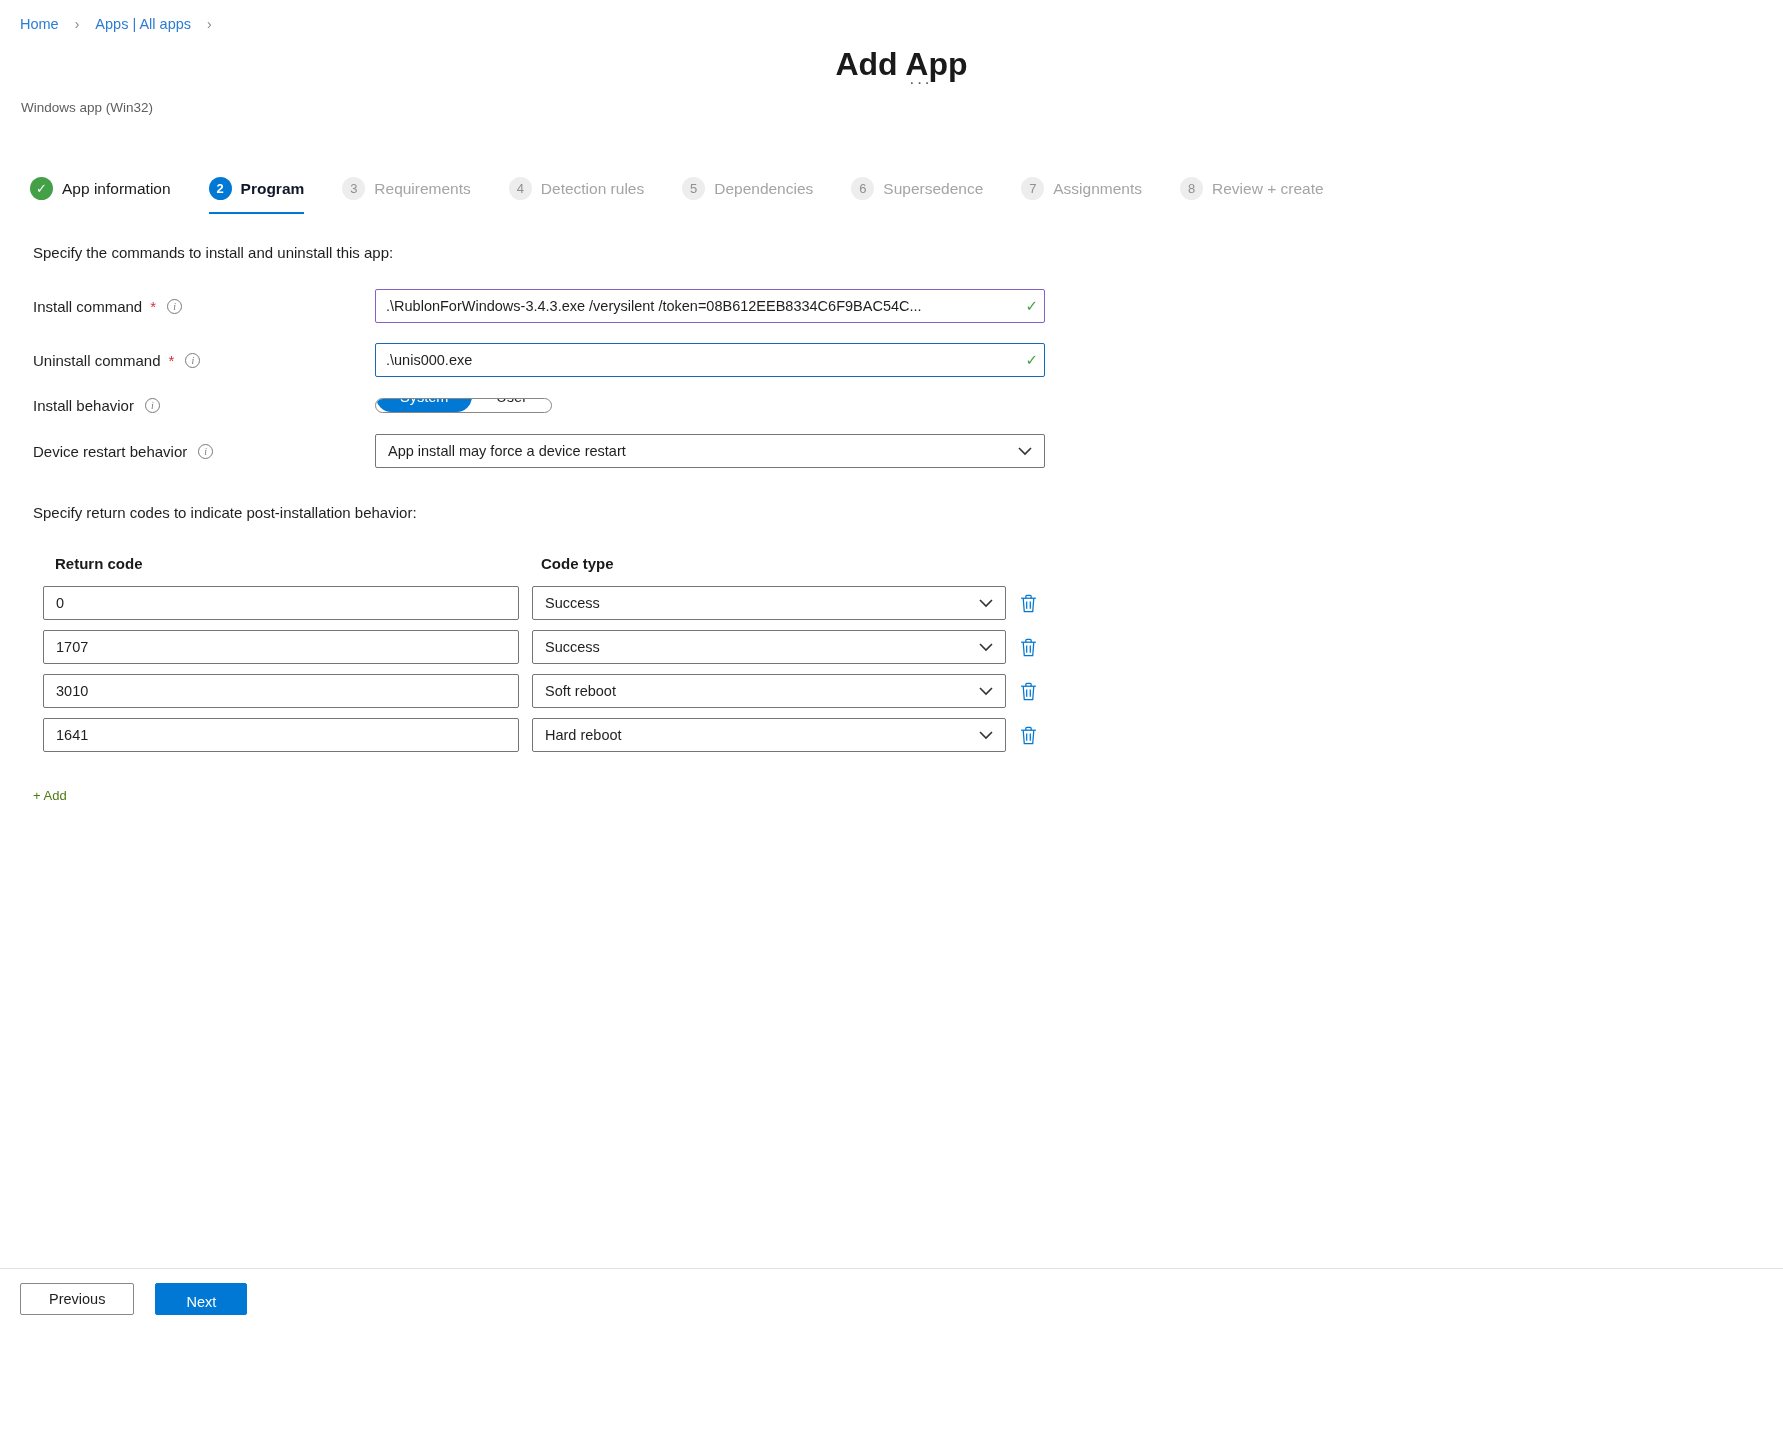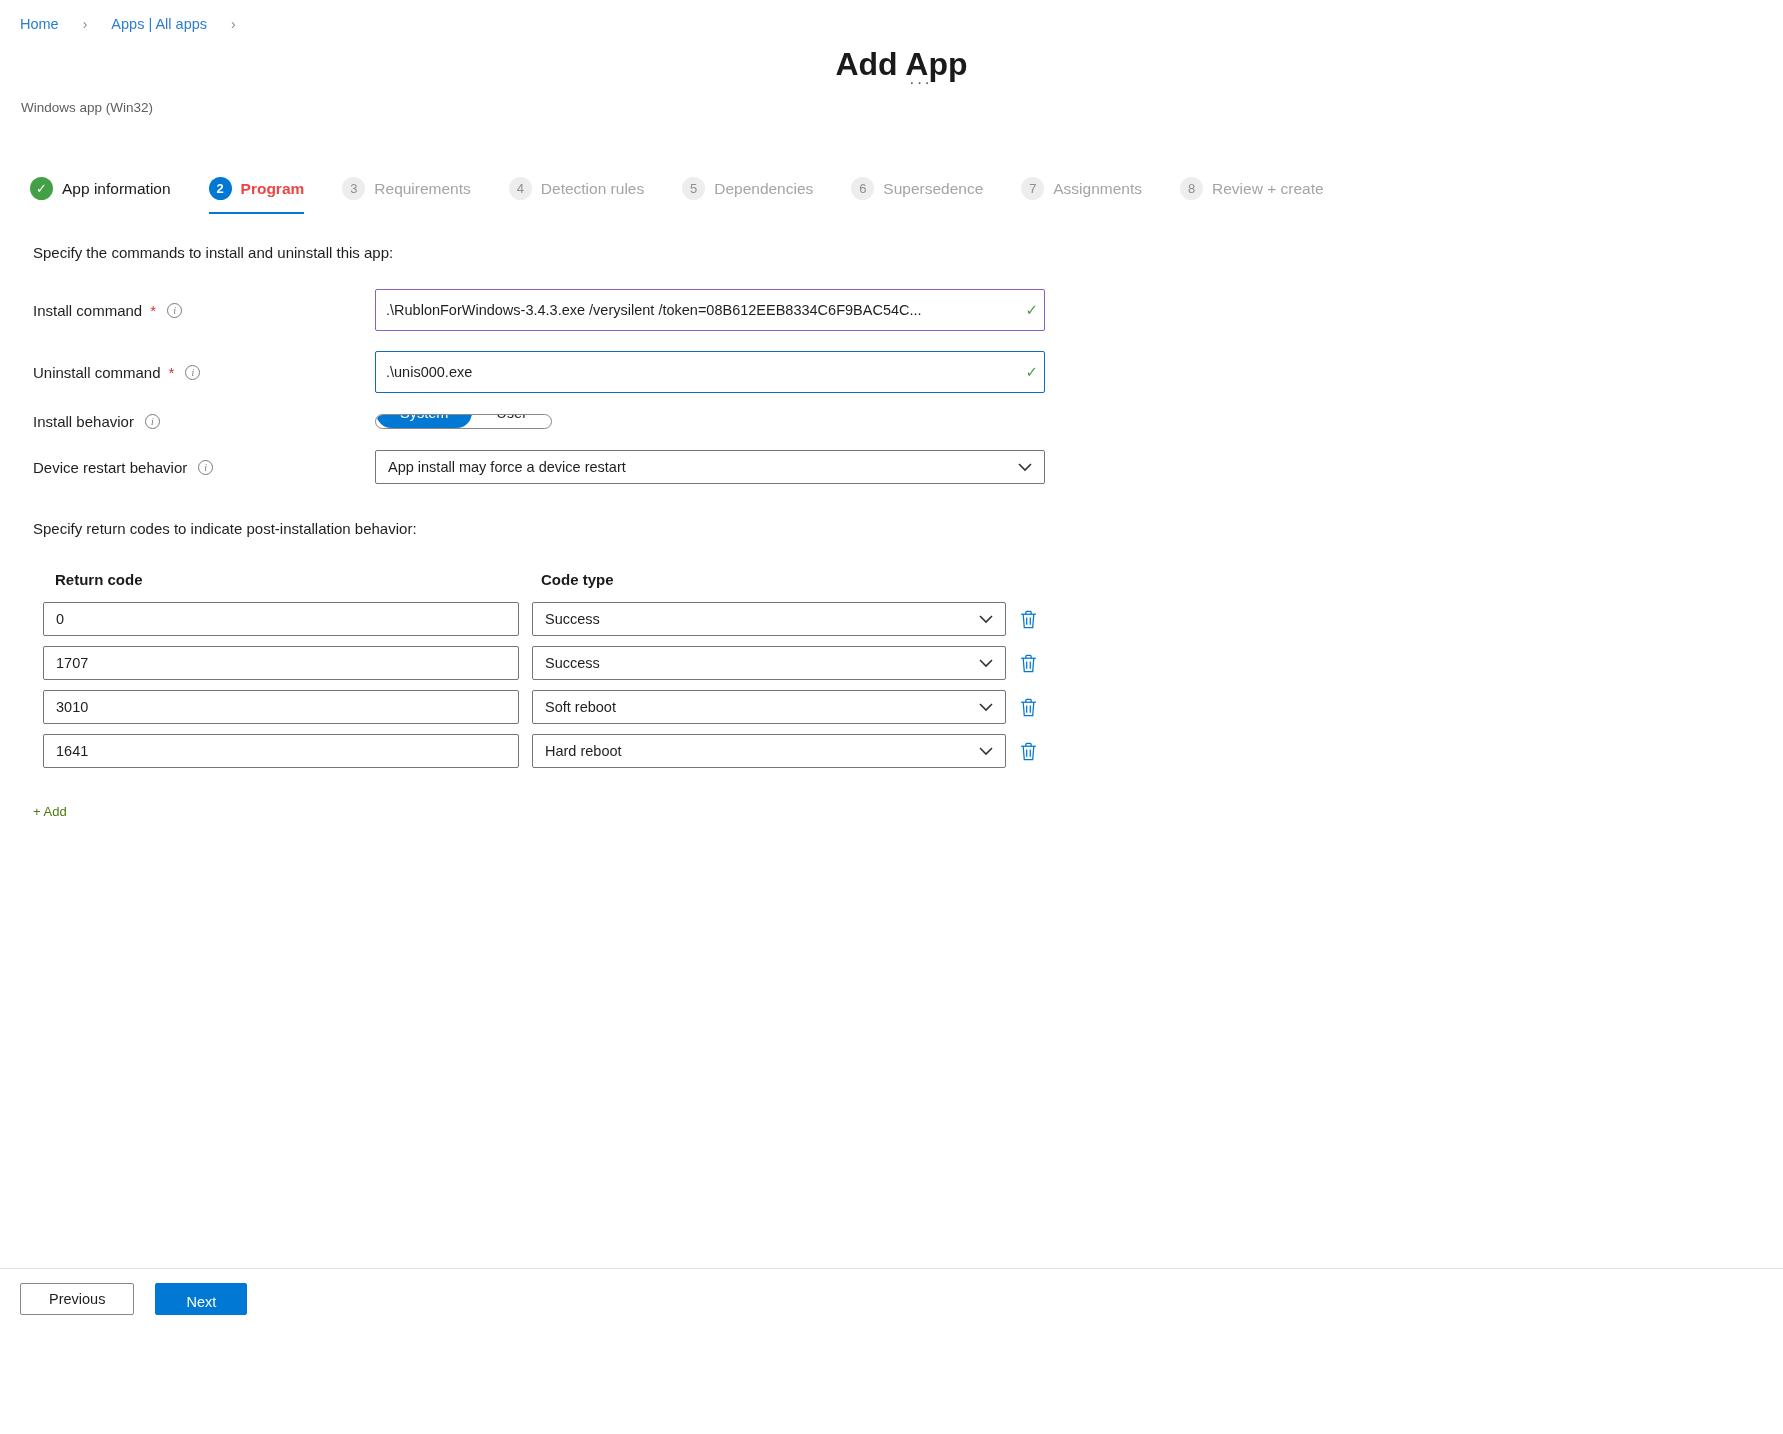--- a/index.html
+++ b/index.html
@@ -1,52 +1,52 @@
 <!DOCTYPE html>
 <html><head>
 <meta charset="utf-8">
 <style>
   * { box-sizing: border-box; margin: 0; padding: 0; }
   html, body { width: 1783px; height: 1434px; background: #ffffff; overflow: hidden; }
   body { font-family: "Liberation Sans", "DejaVu Sans", sans-serif; color: #201f1e; position: relative; }
 
   
-  .breadcrumb { padding: 16px 0 0 20px; font-size: 14.5px; display: flex; align-items: center; gap: 24px; }
+  .breadcrumb { padding: 16px 0 0 20px; font-size: 14.5px; display: flex; align-items: center; gap: 16px; }
   .breadcrumb a { color: #2b7cd3; text-decoration: none; cursor: pointer; }
   .breadcrumb .sep { color: #8a8886; font-size: 14px; }
 
   
   .header-row { display: flex; align-items: center; margin: 14px 0 0 20px; flex-direction: column; }
   .page-title { font-size: 32px; font-weight: 700; color: #1a1a1a; }
   .more-menu { margin-left: 38px; margin-top: -10px; color: #605e5c; font-size: 17px; letter-spacing: 2px; cursor: pointer; }
   .subtitle { margin: 7px 0 0 21px; font-size: 13.5px; color: #605e5c; }
 
   
   .tabs { display: flex; align-items: center; gap: 38px; margin: 62px 0 0 30px; }
   .tab { display: flex; align-items: center; gap: 9px; padding-bottom: 12px; border-bottom: 2px solid transparent; cursor: pointer; }
   .tab.active { border-bottom-color: #0078d4; }
   .circle { width: 23px; height: 23px; border-radius: 50%; display: inline-flex; align-items: center; justify-content: center; font-size: 13px; flex: none; }
   .circle.done { background: #44a047; color: #fff; font-size: 13px; font-weight: 700; }
   .circle.active { background: #0078d4; color: #fff; font-weight: 600; }
   .circle.idle { background: #ededed; color: #8f8f8f; }
   .tab-label { font-size: 15.5px; color: #a6a4a2; }
   .tab-label.dark { color: #1a1a1a; }
-  .tab.active .tab-label { color: #ef4444; font-weight: 600; }
+  .tab.active .tab-label { color: #0f172a; font-weight: 600; }
 
   
   .section-title { margin: 30px 0 28px 33px; font-size: 15px; color: #201f1e; }
   .form-row { display: flex; align-items: center; margin: 0 0 20px 33px; }
   .form-label { width: 342px; display: flex; align-items: center; gap: 7px; font-size: 15px; color: #201f1e; }
   .required { color: #d13438; margin-left: 1px; }
   .info-icon { width: 15px; height: 15px; border: 1px solid #7a7a7a; border-radius: 50%; color: #7a7a7a;
                font-size: 10px; line-height: 13px; display: inline-flex; align-items: center; justify-content: center;
                font-style: italic; font-family: "Liberation Serif", serif; margin-left: 4px; cursor: pointer; flex: none; }
 
   .input-wrap { position: relative; width: 670px; }
-  .text-input { width: 100%; height: 42px; border-radius: 2px; padding: 0 28px 0 10px; font-size: 14.5px;
+  .text-input { width: 100%; height: 34px; border-radius: 2px; padding: 0 28px 0 10px; font-size: 14.5px;
                 color: #201f1e; font-family: inherit; outline: none; background: #fff; }
   .border-purple { border: 1px solid #8661c5; }
   .border-blue   { border: 1.5px solid #0f6cbd; }
   .check-mark { position: absolute; right: 7px; top: 50%; transform: translateY(-50%); color: #44a047; font-size: 15px; font-weight: 700; }
 
   
   .toggle { display: inline-flex; align-items: flex-end; border: 1px solid #8a8886; border-radius: 16px; height: 15px; overflow: hidden; background: #fff; }
   .toggle .seg { padding: 0 24px; height: 31px; display: inline-flex; align-items: center; font-size: 14.5px; color: #201f1e; cursor: pointer; border-radius: 16px; }
   .toggle .seg.selected { background: #0078d4; color: #fff; }
 

